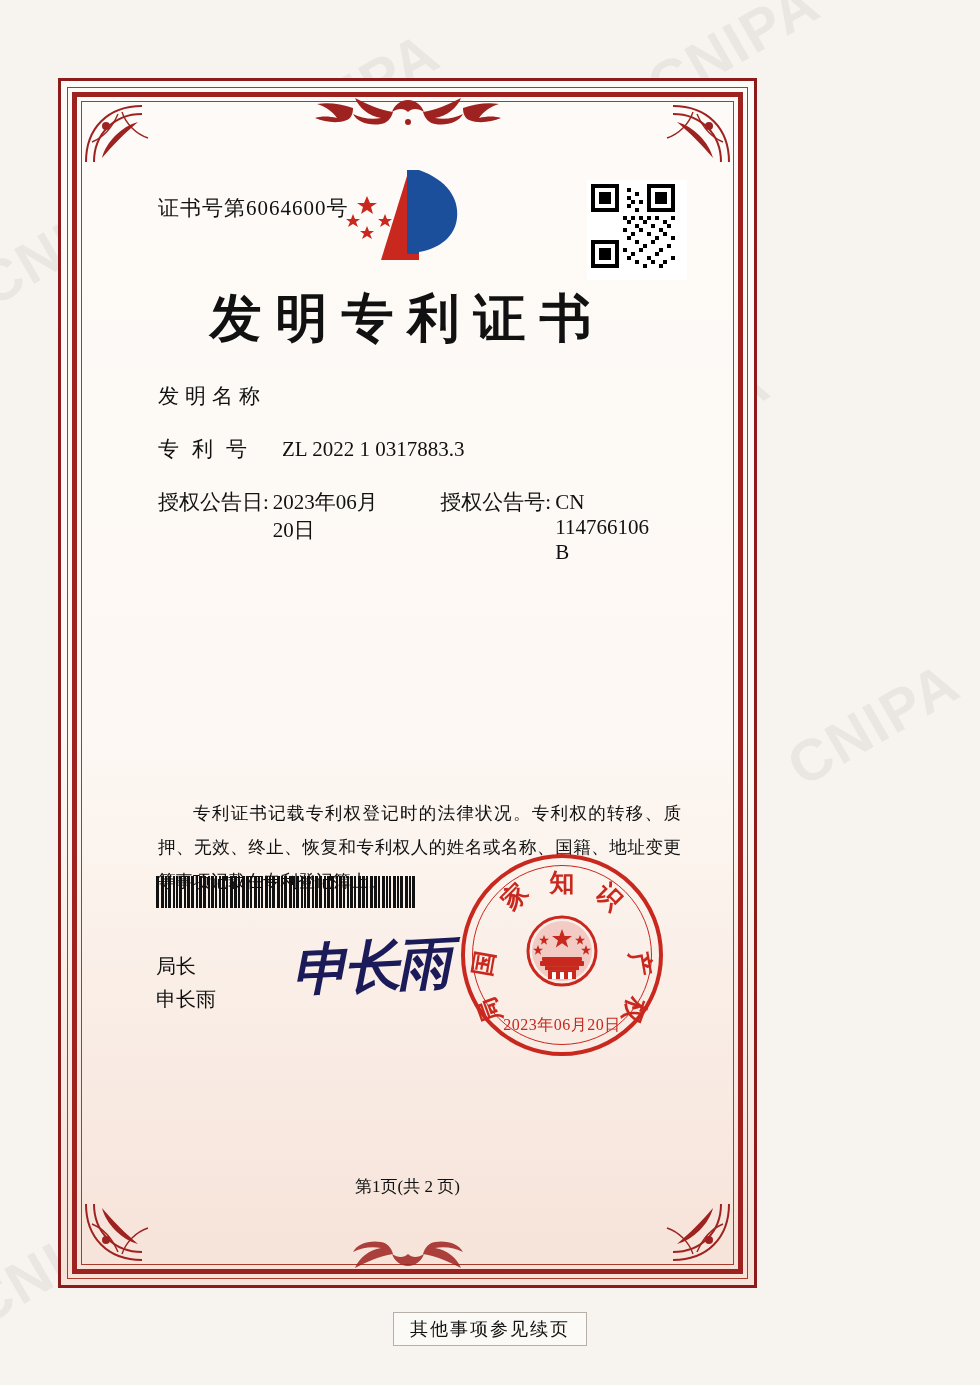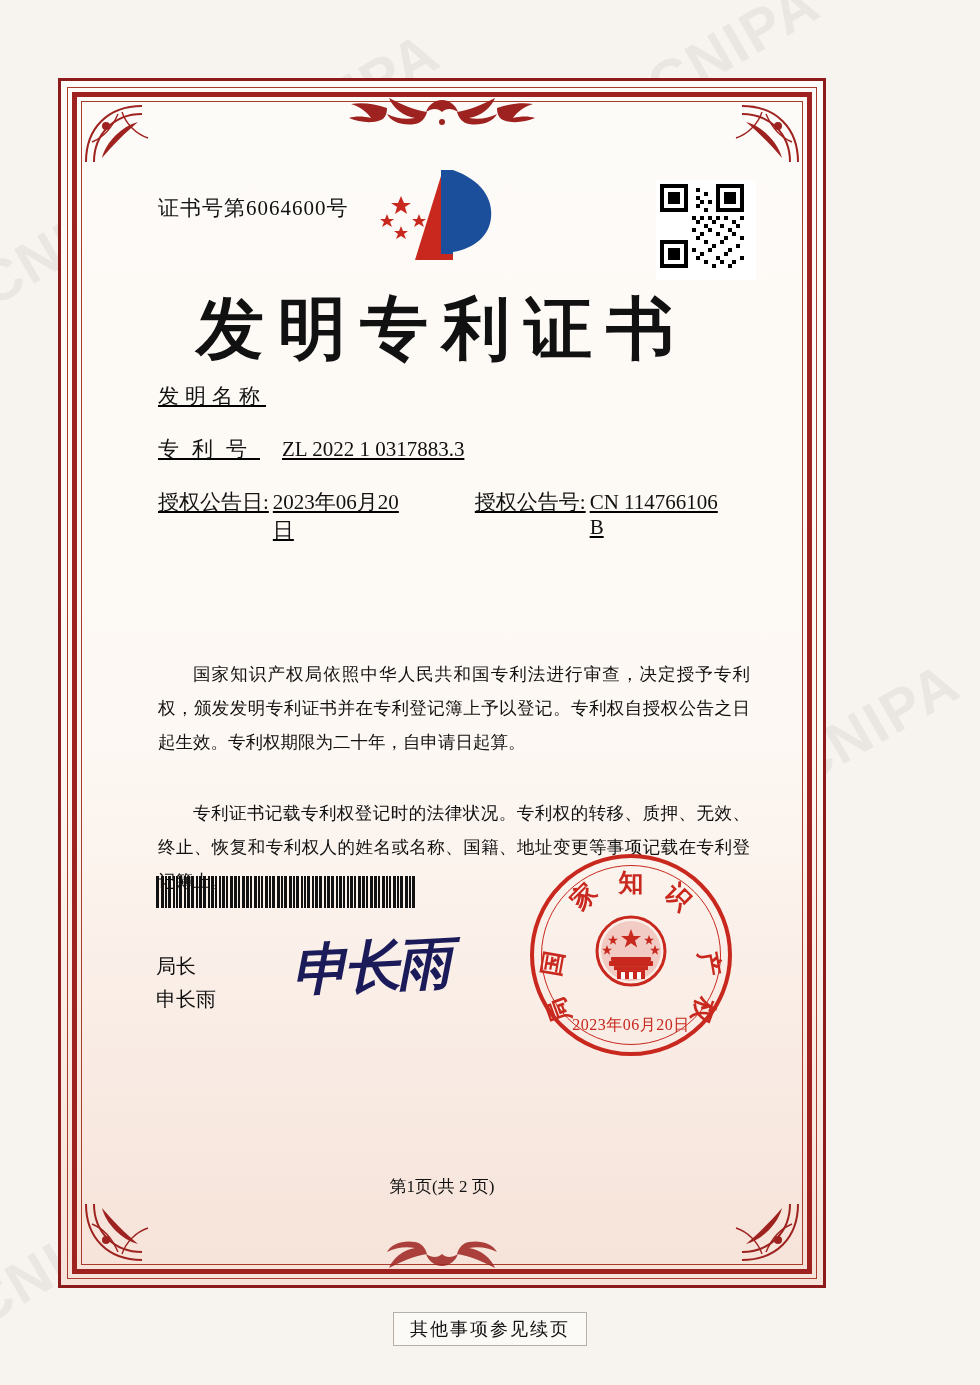--- a/index.html
+++ b/index.html
@@ -19,21 +19,21 @@
     font-size:58px;
     color:rgba(150,150,150,0.13);
     transform:rotate(-30deg);
     letter-spacing:2px;
     white-space:nowrap;
   }
   
   .sheet{
     position:absolute;
     left:58px;top:78px;
-    width:768px;height:1210px;
+    width:699px;height:1210px;
     background:linear-gradient(180deg,#fdfbf8 0%,#fdf8f3 55%,#f6e2d8 100%);
     z-index:2;
   }
   .border-outer{
     position:absolute;inset:0;
     border:3px solid #8e1b1b;
   }
   .border-inner{
     position:absolute;inset:9px;
     border:1px solid #a83a2a;
@@ -64,26 +64,26 @@
   .qr{
     position:absolute;right:36px;top:68px;
     width:92px;height:92px;background:#fff;padding:4px;
   }
   .qr svg{display:block;}
 
   .logo{position:absolute;left:50%;top:52px;transform:translateX(-50%);}
   .title{
     position:absolute;left:0;right:0;top:172px;
     text-align:center;
-    font-size:68px;letter-spacing:14px;
+    font-size:52px;letter-spacing:14px;
     font-weight:700;color:#111;
     font-family:"Liberation Serif", serif;
   }
 
-  .fields{position:absolute;left:66px;right:56px;top:270px;text-decoration:underline;}
+  .fields{position:absolute;left:66px;right:56px;top:270px;}
   .field{display:flex;align-items:baseline;margin-bottom:25px;font-size:21px;color:#111;}
   .f-label{width:124px;flex:none;letter-spacing:0;}
   .f-label.sp1{letter-spacing:6px;}
   .f-label.sp3{letter-spacing:13px;}
   .f-label.sp4{letter-spacing:0px;}
   .f-val{color:#111;}
   .field.two{justify-content:flex-start;}
   .f-label2{width:150px;flex:none;margin-left:48px;}
 
   .para{
@@ -335,23 +335,20 @@
         <span class="f-val">ZL 2022 1 0317883.3</span>
       </div>
       <div class="field two">
         <span class="f-label" style="width:auto;margin-right:4px;">授权公告日:</span>
         <span class="f-val">2023年06月20日</span>
         <span class="f-label2" style="width:auto;margin-left:56px;margin-right:4px;">授权公告号:</span>
         <span class="f-val">CN 114766106 B</span>
       </div>
     </div>
 
-    <div class="para p1">
-      <span class="indent">国家知识产权局依照中华人民共和国专利法进行审查，决定授予专利权，颁发发明专利证书并在专利登记簿上予以登记。专利权自授权公告之日起生效。专利权期限为二十年，自申请日起算。</span>
-    </div>
     <div class="para p2">
       <span class="indent">专利证书记载专利权登记时的法律状况。专利权的转移、质押、无效、终止、恢复和专利权人的姓名或名称、国籍、地址变更等事项记载在专利登记簿上。</span>
     </div>
 
     <div class="barcode" id="barcode">
         <span style="width:3px;margin-right:2px;"></span>
         <span style="width:3px;margin-right:1px;"></span>
         <span style="width:2px;margin-right:1px;"></span>
         <span style="width:3px;margin-right:2px;"></span>
         <span style="width:2px;margin-right:1px;"></span>

